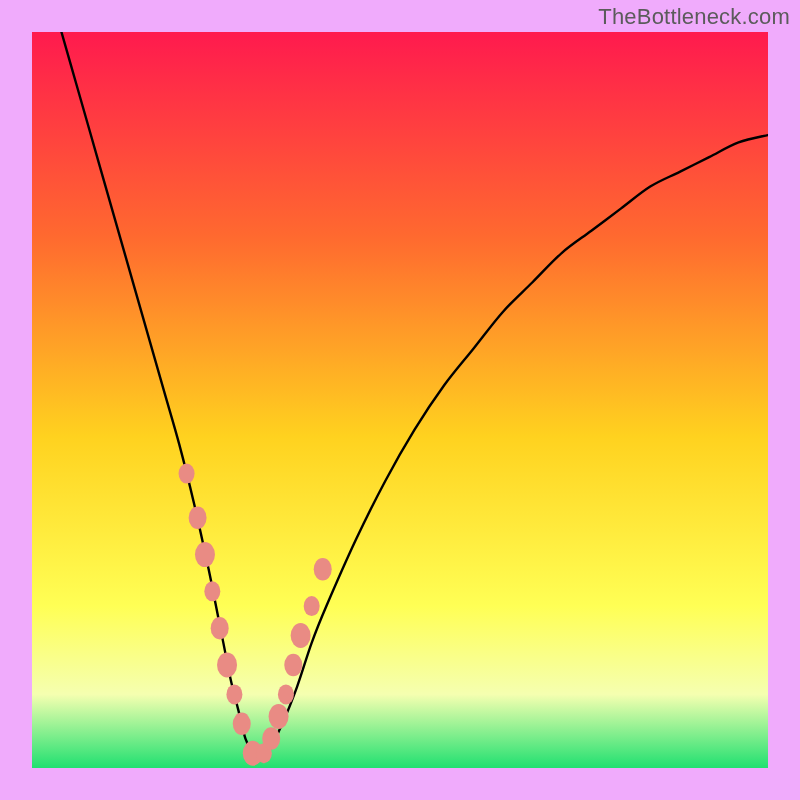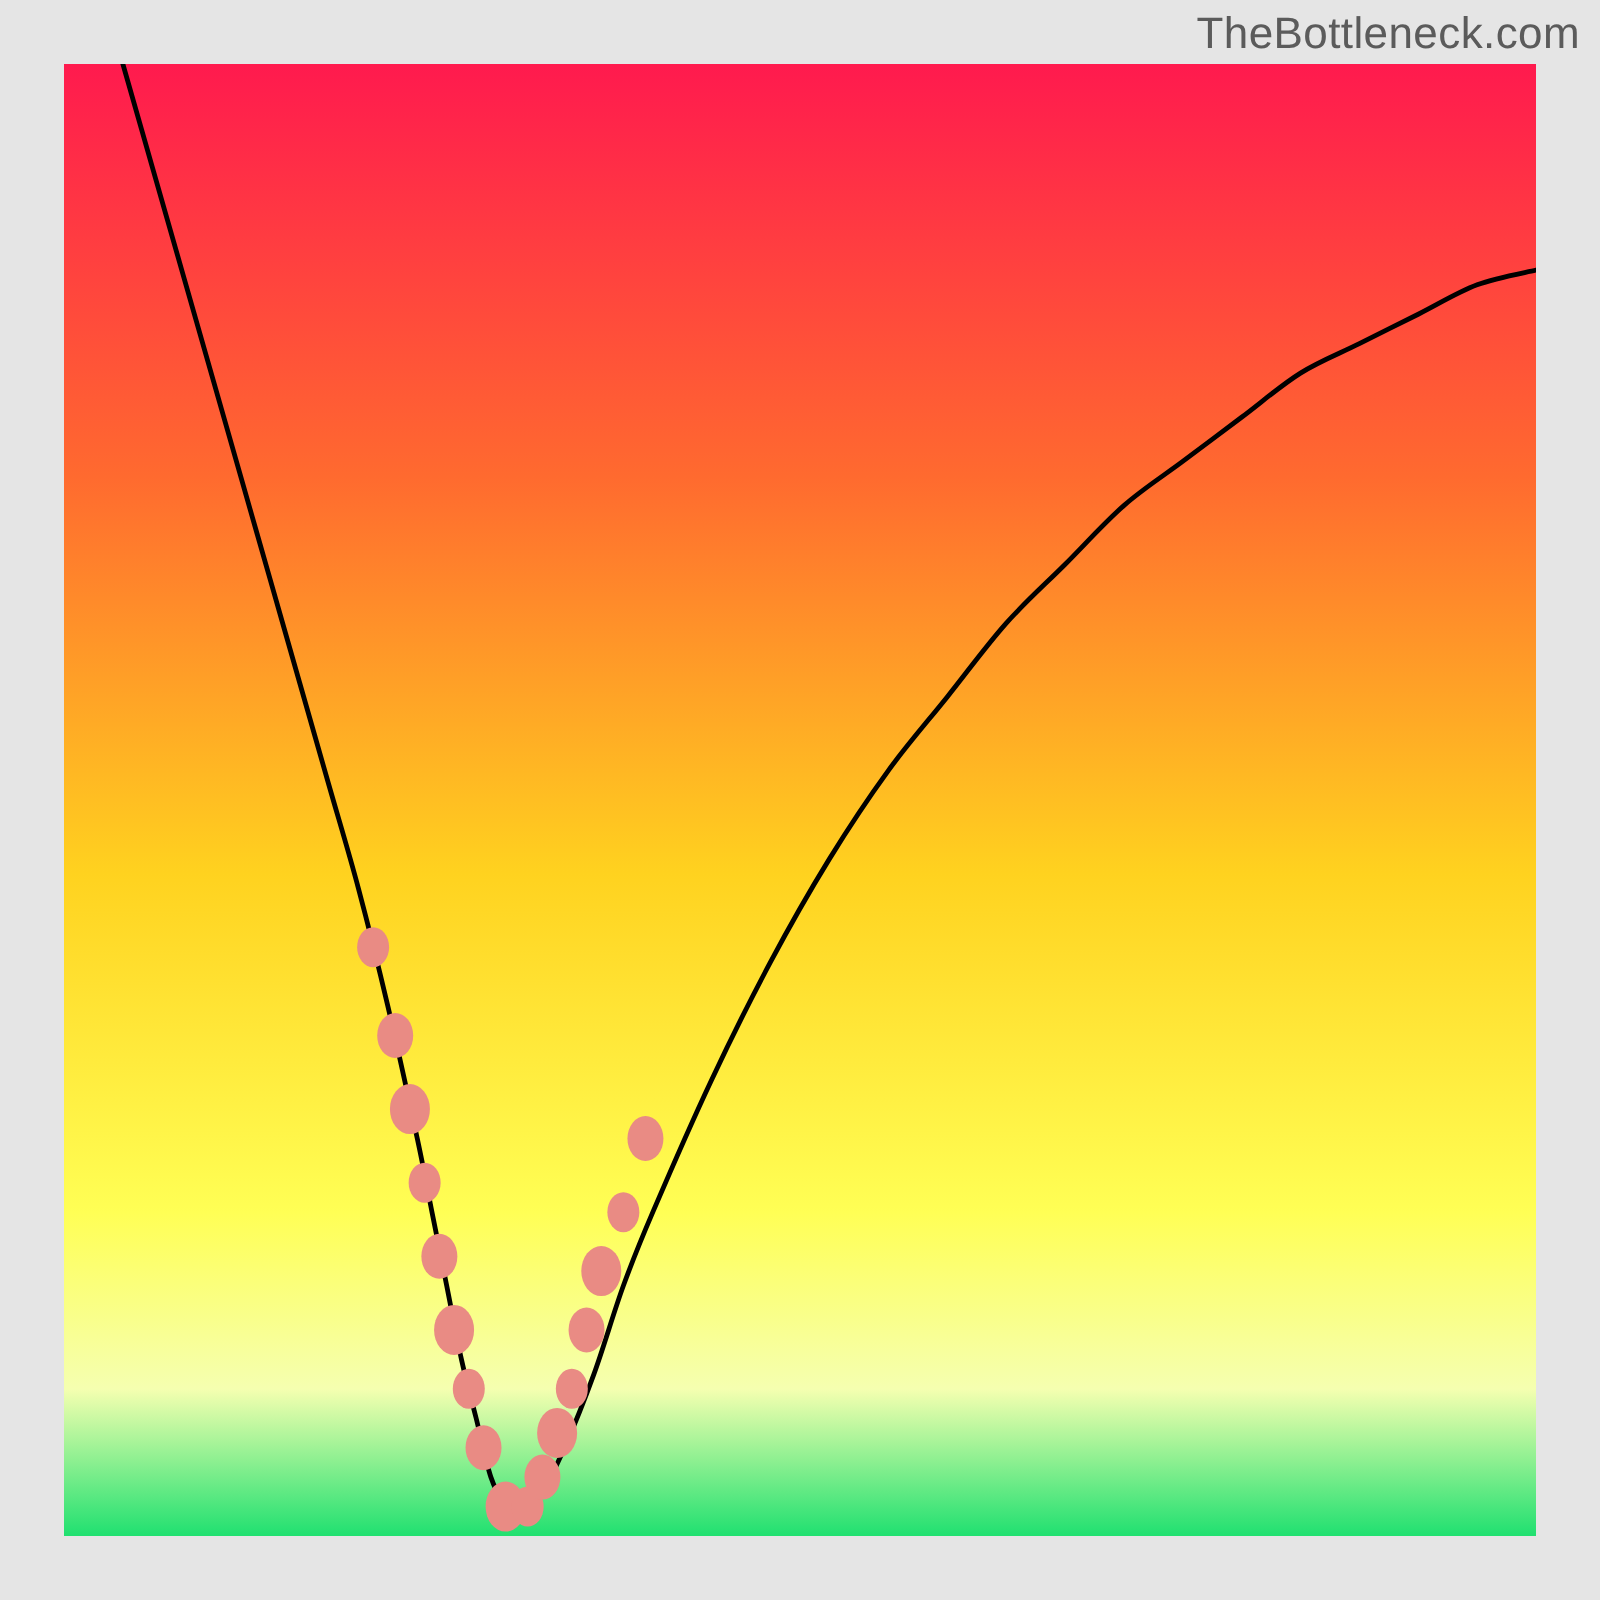--- a/index.html
+++ b/index.html
@@ -10,21 +10,21 @@
     overflow: hidden;
     background: #000;
     font-family: Arial, Helvetica, sans-serif;
   }
   .frame {
     position: absolute;
     left: 0;
     top: 0;
     width: 800px;
     height: 800px;
-    background: #e5e5e5;
+    background: #f0abfc;
   }
   .plot {
     position: absolute;
     left: 32px;
     top: 32px;
     width: 736px;
     height: 736px;
     
   }
   .watermark {

